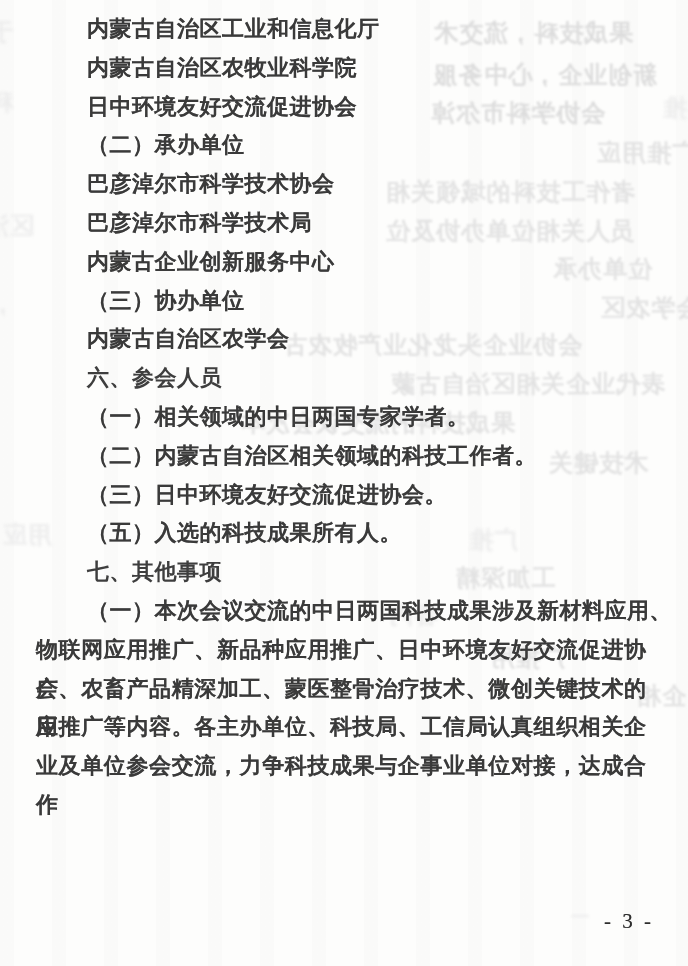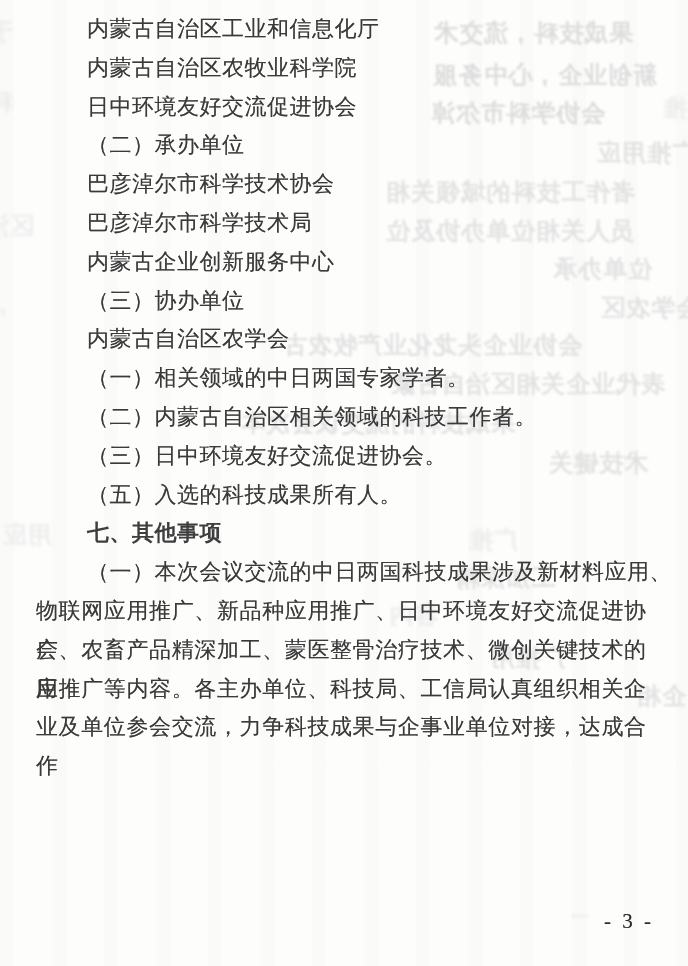--- a/index.html
+++ b/index.html
@@ -25,20 +25,21 @@
   }
   .bleed span.lt{color:#ececec;filter:blur(1.5px);}
   .bleed span.dk{color:#dcdcdc;}
   
   .content{position:absolute;left:0;top:10px;width:688px;}
   .line{
     height:38.8px;line-height:38.8px;white-space:nowrap;
     padding:0 42px 0 36px;
     font-size:22px;color:#3a3a3a;letter-spacing:0.5px;
     text-shadow:0 0 0.6px rgba(60,60,60,0.55);
+    font-weight:bold;
   }
   .line.indent{padding-left:87px;}
   .line.flush{
     letter-spacing:0;white-space:normal;
     text-align:justify;text-align-last:justify;
   }
   .line.heading{
     font-family:"Liberation Sans",sans-serif;font-weight:600;
     color:#3e3e3e;letter-spacing:0.5px;text-shadow:none;
   }
@@ -84,20 +85,21 @@
   <div class="content">
     <div class="line indent">内蒙古自治区工业和信息化厅</div>
     <div class="line indent">内蒙古自治区农牧业科学院</div>
     <div class="line indent">日中环境友好交流促进协会</div>
     <div class="line indent">（二）承办单位</div>
     <div class="line indent">巴彦淖尔市科学技术协会</div>
     <div class="line indent">巴彦淖尔市科学技术局</div>
     <div class="line indent">内蒙古企业创新服务中心</div>
     <div class="line indent">（三）协办单位</div>
     <div class="line indent">内蒙古自治区农学会</div>
+    <div class="line indent heading">六、参会人员</div>
     <div class="line indent">（一）相关领域的中日两国专家学者。</div>
     <div class="line indent">（二）内蒙古自治区相关领域的科技工作者。</div>
     <div class="line indent">（三）日中环境友好交流促进协会。</div>
     <div class="line indent">（五）入选的科技成果所有人。</div>
     <div class="line indent heading">七、其他事项</div>
     <div class="line indent">（一）本次会议交流的中日两国科技成果涉及新材料应用、</div>
     <div class="line flush">物联网应用推广、新品种应用推广、日中环境友好交流促进协会</div>
     <div class="line flush">广、农畜产品精深加工、蒙医整骨治疗技术、微创关键技术的应</div>
     <div class="line flush">用推广等内容。各主办单位、科技局、工信局认真组织相关企</div>
     <div class="line flush">业及单位参会交流，力争科技成果与企事业单位对接，达成合作</div>

